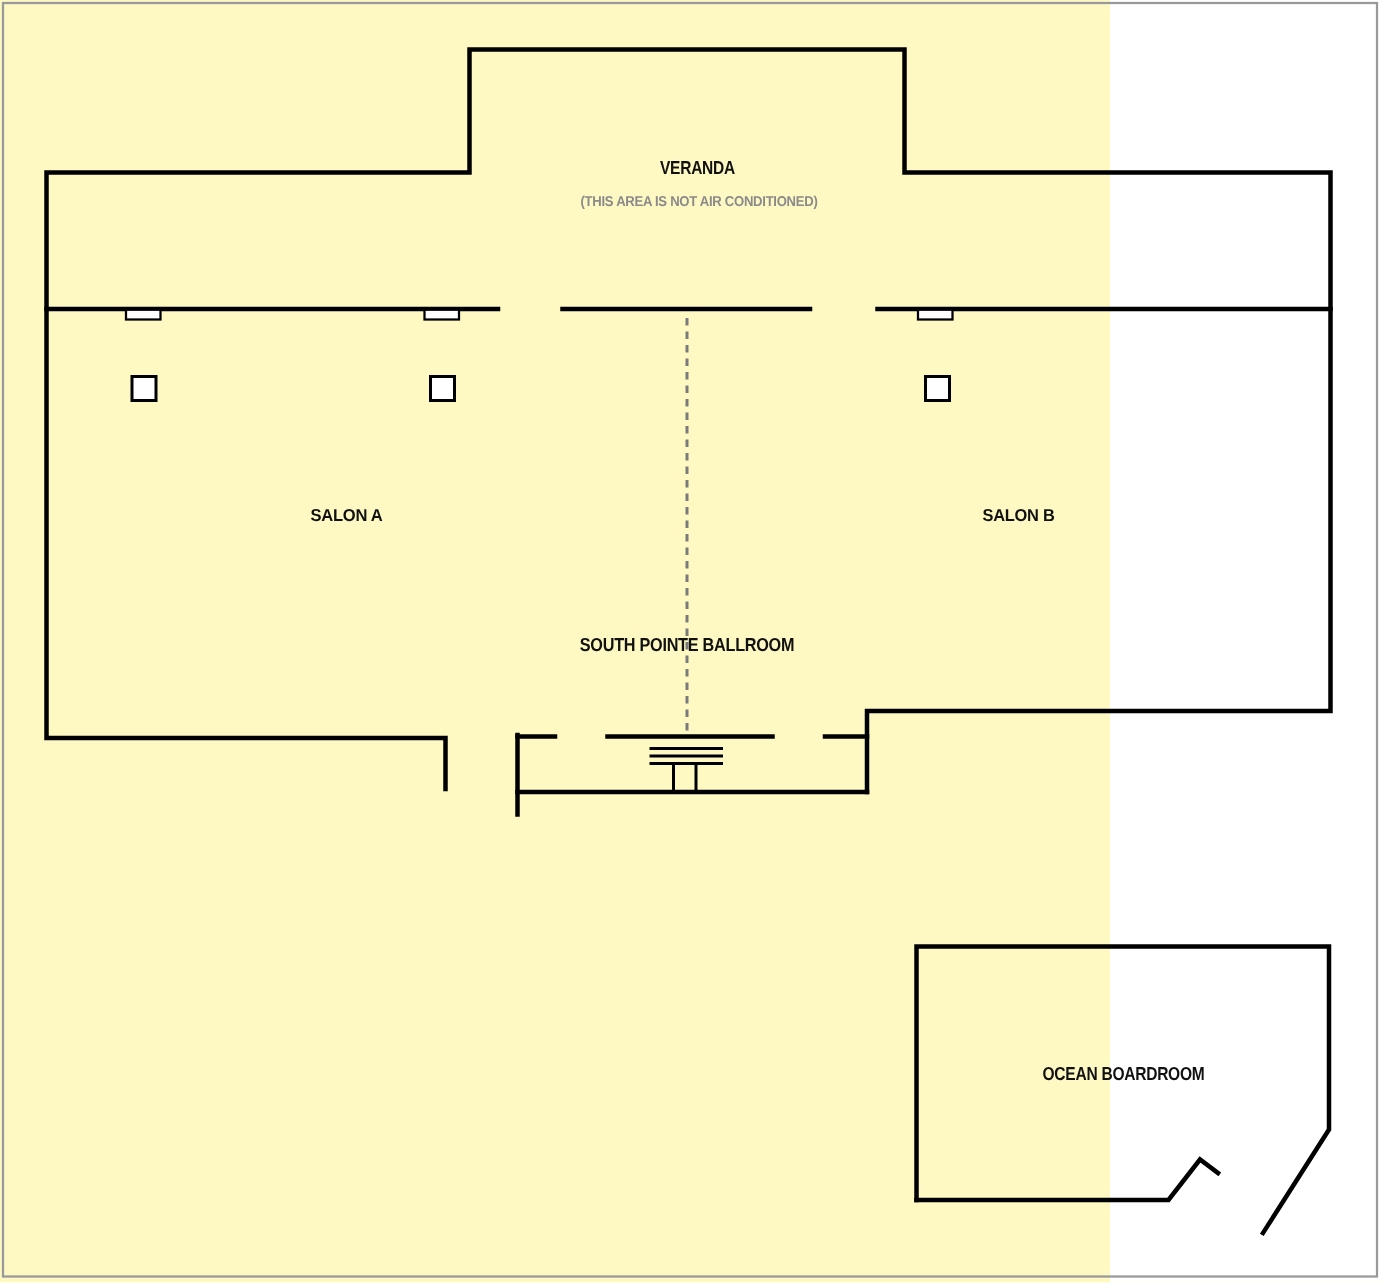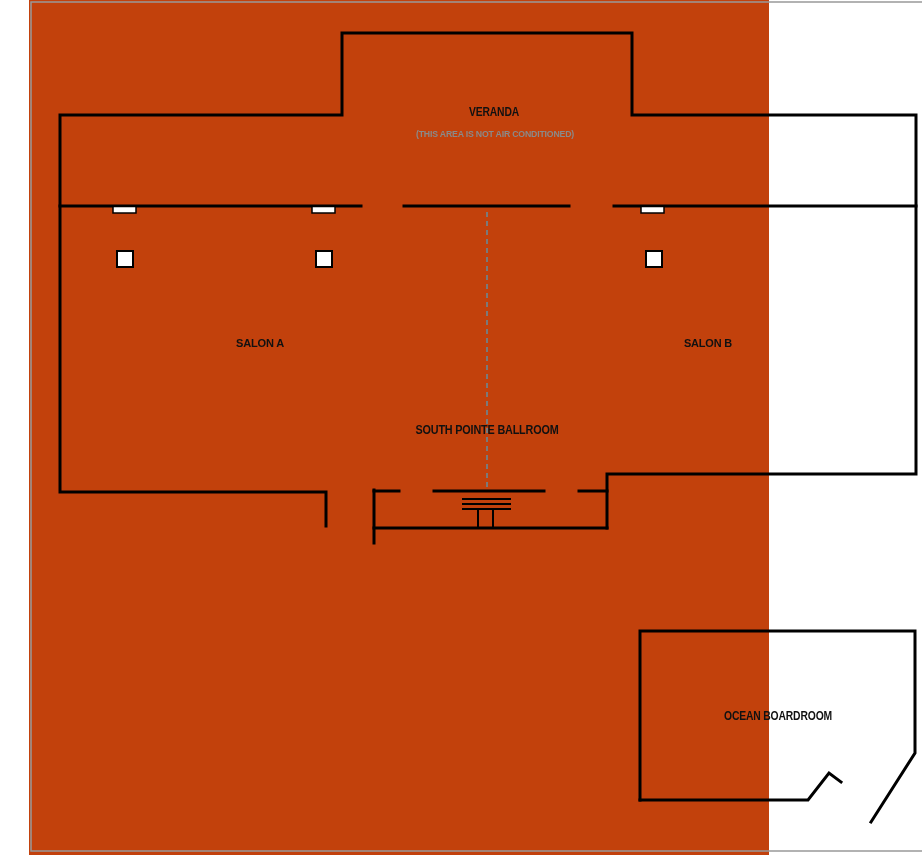--- a/index.html
+++ b/index.html
@@ -5,22 +5,21 @@
   html, body {
     margin: 0;
     padding: 0;
     background: #ffffff;
     font-family: "Liberation Sans", sans-serif;
   }
   .canvas {
     position: relative;
     width: 740px;
     height: 855px;
-    background: #c2410c;
-    margin-left: 29px;
+    background: #fef9c3;
   }
   svg { display: block; }
   .room-label {
     font-family: "Liberation Sans", sans-serif;
     font-weight: 700;
     fill: #111111;
     letter-spacing: -0.2px;
   }
   .room-note {
     font-family: "Liberation Sans", sans-serif;

